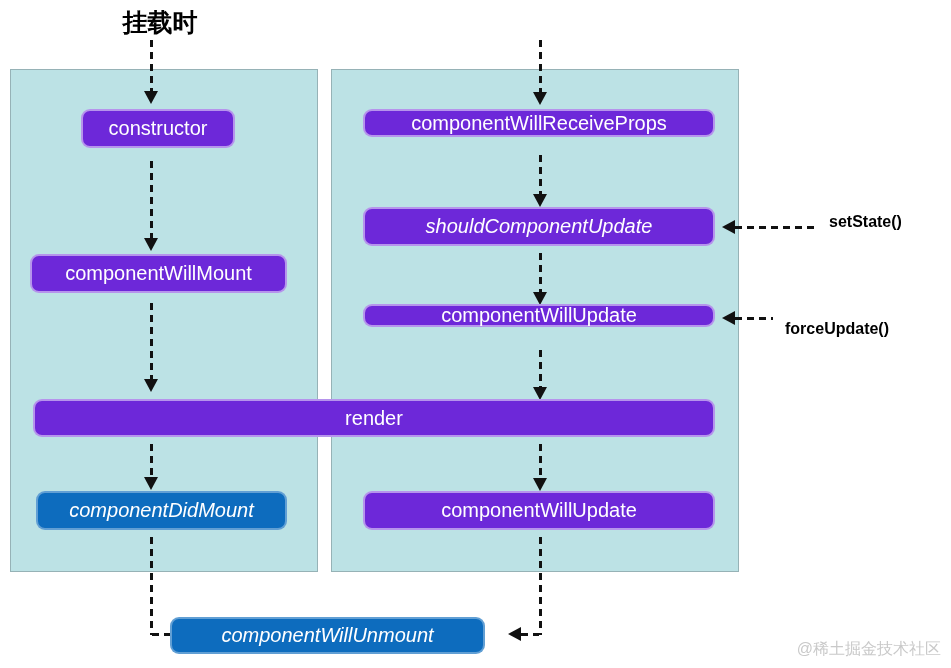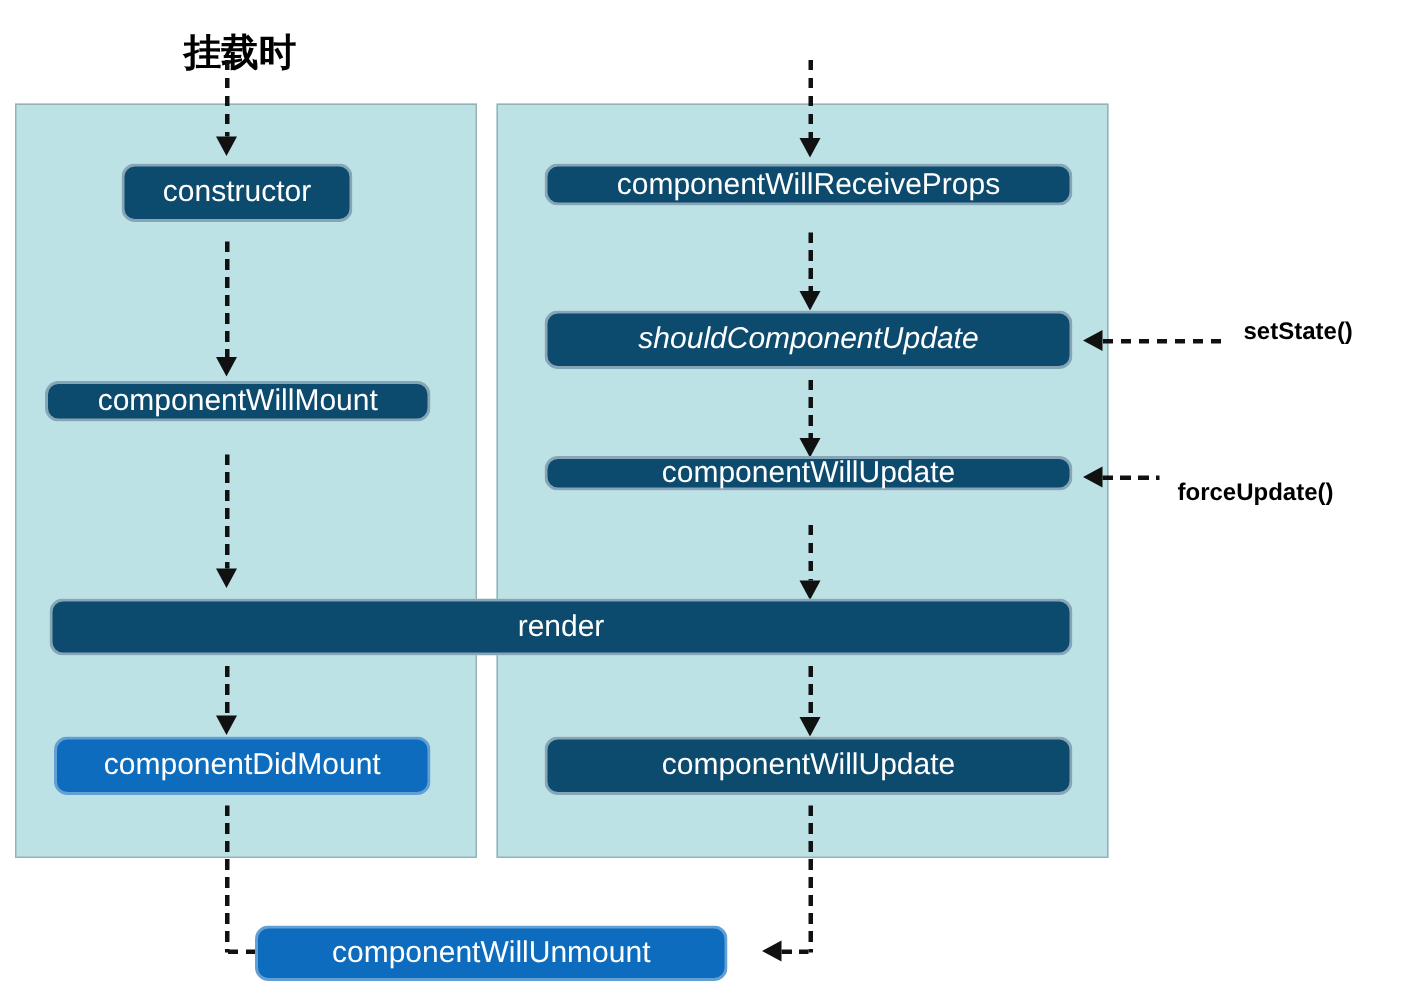--- a/index.html
+++ b/index.html
@@ -2,39 +2,39 @@
 <html><head>
 <meta charset="utf-8">
 <style>
   html,body{margin:0;padding:0;background:#fff;}
   #stage{
     position:relative;width:951px;height:668px;background:#ffffff;overflow:hidden;
     font-family:"Liberation Sans",sans-serif;
   }
   .title{
     position:absolute;font-size:25px;font-weight:bold;color:#000;
-    text-align:center;white-space:nowrap;margin-top:12px;
+    text-align:center;white-space:nowrap;
   }
   #title-mounting{left:55px;top:6px;width:210px;}
   #title-parent{left:431px;top:6px;width:220px;}
   .panel{
     position:absolute;top:69px;height:503px;background:#bce2e5;
     border:1px solid #96b2b6;box-sizing:border-box;
   }
   #panel-left{left:10px;width:308px;}
   #panel-right{left:331px;width:408px;}
   .box{
     position:absolute;display:flex;align-items:center;justify-content:center;
-    background:#0c4a6e;color:#ffffff;font-size:20px;border-radius:9px;
+    background:#6d28d9;color:#ffffff;font-size:20px;border-radius:9px;
     border:2px solid rgba(255,255,255,0.5);box-sizing:border-box;
     white-space:nowrap;z-index:3;
   }
-  .box.dark{background:#0d6cbe;border-color:rgba(255,255,255,0.35);}
+  .box.dark{background:#0d6cbe;border-color:rgba(255,255,255,0.35);font-style:italic;}
   #box-constructor{left:81px;top:109px;width:154px;height:39px;}
-  #box-will-mount{left:30px;top:254px;width:257px;height:27px;}
+  #box-will-mount{left:30px;top:254px;width:257px;height:39px;}
   #box-render{left:33px;top:399px;width:682px;height:38px;}
   #box-did-mount{left:36px;top:491px;width:251px;height:39px;}
   #box-wrp{left:363px;top:109px;width:352px;height:28px;}
   #box-scu{left:363px;top:207px;width:352px;height:39px;font-style:italic;}
   #box-cwu{left:363px;top:304px;width:352px;height:23px;}
   #box-cdu{left:363px;top:491px;width:352px;height:39px;}
   #box-unmount{left:170px;top:617px;width:315px;height:37px;}
   .vline{
     position:absolute;width:3px;z-index:2;
     background:repeating-linear-gradient(to bottom,#111 0 7px,transparent 7px 12px);
@@ -140,14 +140,15 @@
   <div class="box" id="box-constructor">constructor</div>
   <div class="box" id="box-will-mount">componentWillMount</div>
   <div class="box" id="box-render">render</div>
   <div class="box dark" id="box-did-mount">componentDidMount</div>
   <div class="box" id="box-wrp">componentWillReceiveProps</div>
   <div class="box" id="box-scu">shouldComponentUpdate</div>
   <div class="box" id="box-cwu">componentWillUpdate</div>
   <div class="box" id="box-cdu">componentWillUpdate</div>
   <div class="box dark" id="box-unmount">componentWillUnmount</div>
 
+  <div id="watermark">@稀土掘金技术社区</div>
 
 </div>
 
 </body></html>

